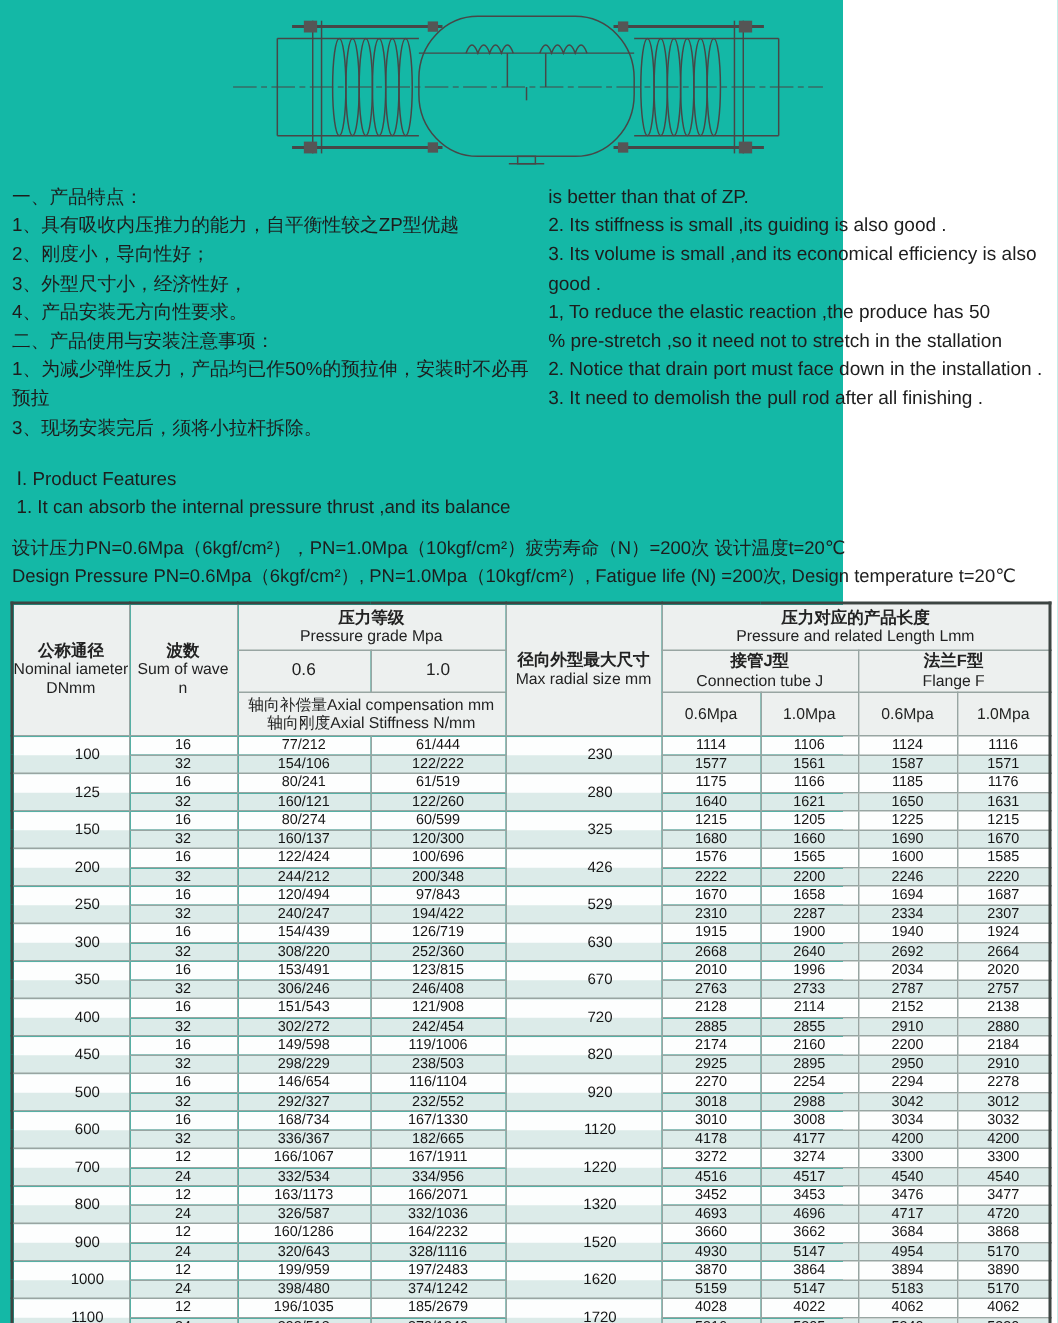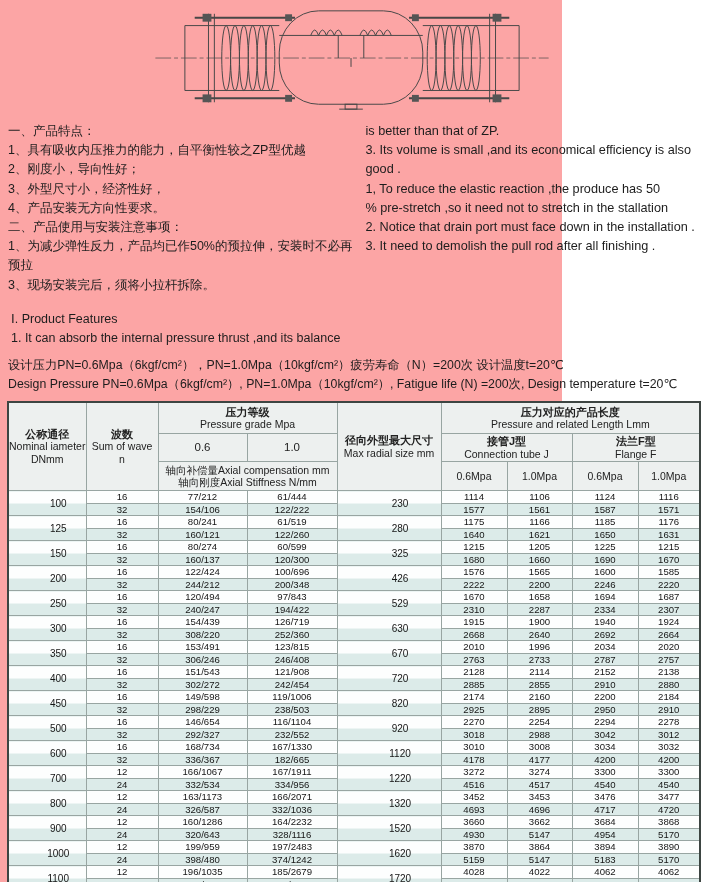--- a/index.html
+++ b/index.html
@@ -1,19 +1,19 @@
 <!DOCTYPE html>
 <html><head>
 <meta charset="utf-8">
 <style>
   html,body{margin:0;padding:0;background:#ffffff;}
   body{width:705px;height:882px;overflow:hidden;
        font-family:"Liberation Sans","DejaVu Sans",sans-serif;color:#1d1d1d;
        -webkit-font-smoothing:antialiased;}
-  .page{position:relative;width:562px;height:882px;background:#fca5a5;}
+  .page{position:relative;width:562px;height:882px;background:#14b8a6;}
 
   .drawing{position:absolute;left:142px;top:2px;width:420px;height:116px;}
 
   .cols{position:absolute;top:122px;left:8px;width:694px;display:flex;}
   .col-left{width:356px;}
   .col-right{width:338px;margin-left:3px;}
   .tline{font-size:12.5px;line-height:19.2px;white-space:nowrap;}
   .col-right .tline{font-size:12.7px;}
   .en-footer{margin-top:15px;}
   .en-footer .tline{padding-left:3px;}
@@ -136,20 +136,21 @@
           <div class="tline">3、现场安装完后，须将小拉杆拆除。</div>
         </div>
       <div class="en-footer">
           <div class="tline">Ⅰ. Product Features</div>
           <div class="tline">1. It can absorb the internal pressure thrust ,and its balance</div>
         </div>
     </div>
     <div class="col-right">
       <div>
           <div class="tline">is better than that of ZP.</div>
+          <div class="tline">2. Its stiffness is small ,its guiding is also good .</div>
           <div class="tline">3. Its volume is small ,and its economical efficiency is also</div>
           <div class="tline">good .</div>
           <div class="tline">1, To reduce the elastic reaction ,the produce has 50</div>
           <div class="tline">% pre-stretch ,so it need not to stretch in the stallation</div>
           <div class="tline">2. Notice that drain port must face down in the installation .</div>
           <div class="tline">3. It need to demolish the pull rod after all finishing .</div>
         </div>
     </div>
   </div>
 

